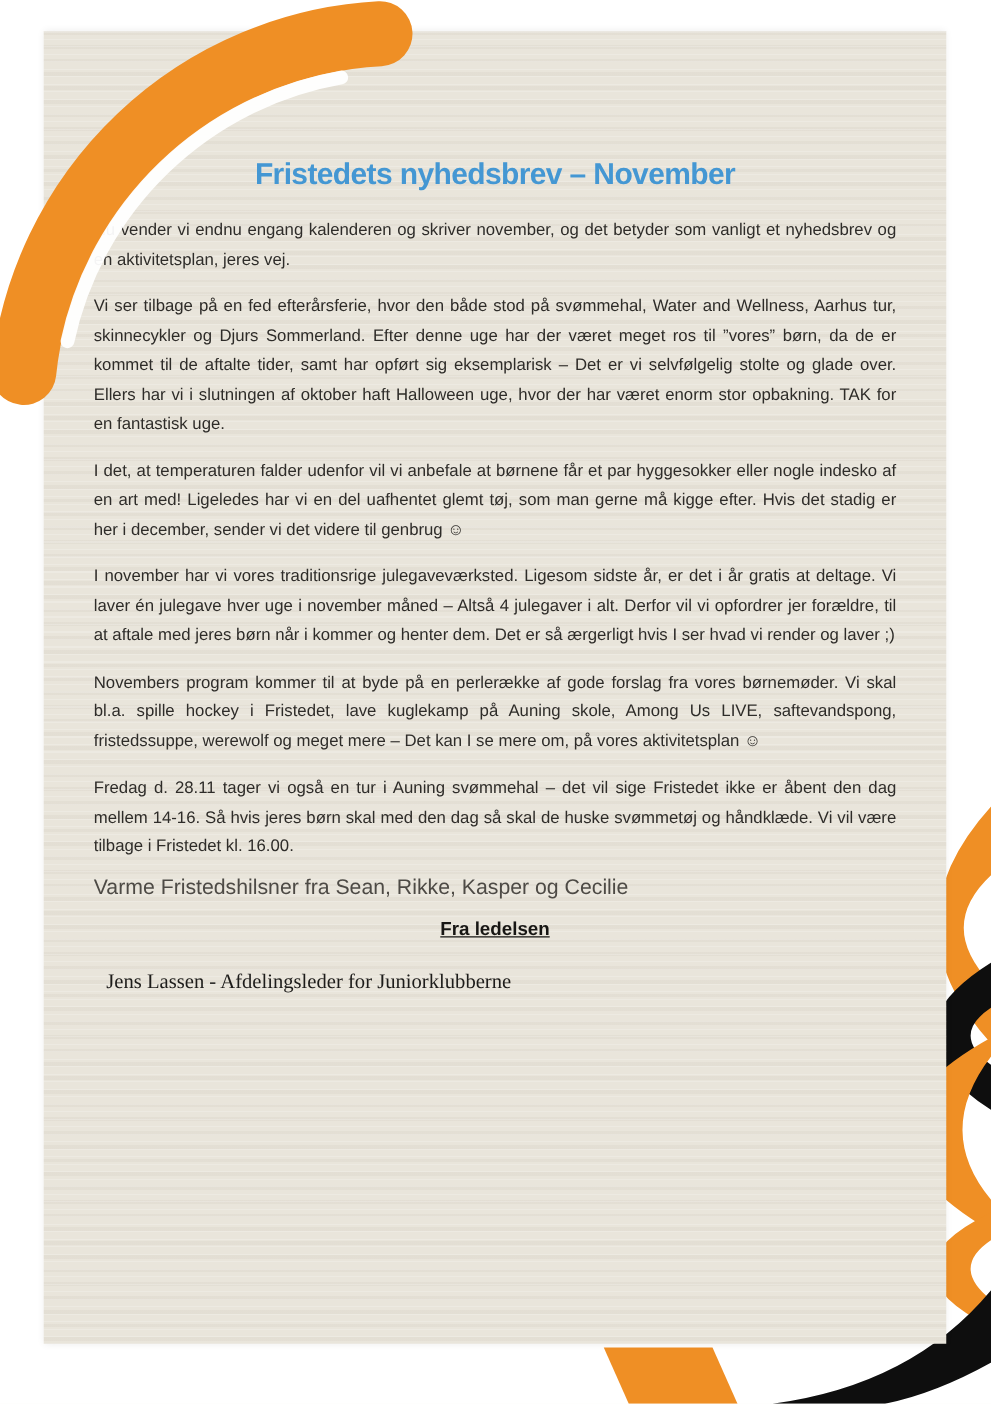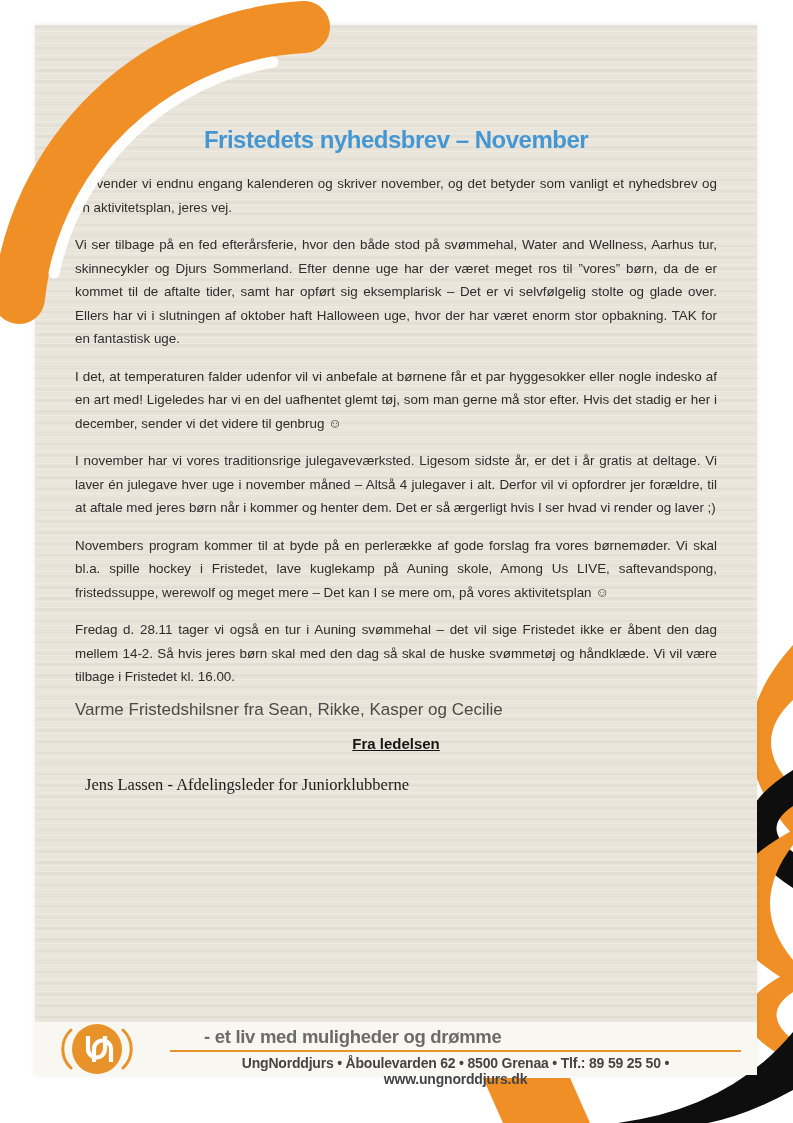--- a/index.html
+++ b/index.html
@@ -79,45 +79,32 @@
 
     <path d="M618,1123 Q730,1108 793,1032 L793,1090 Q748,1115 708,1123 Z" fill="#0e0e0e"></path>
   </svg>
 
   <div class="paper">
     <div class="content">
       <h1 class="title">Fristedets nyhedsbrev – November</h1>
 
       <p class="body-p">Nu vender vi endnu engang kalenderen og skriver november, og det betyder som vanligt et nyhedsbrev og en aktivitetsplan, jeres vej.</p>
       <p class="body-p">Vi ser tilbage på en fed efterårsferie, hvor den både stod på svømmehal, Water and Wellness, Aarhus tur, skinnecykler og Djurs Sommerland. Efter denne uge har der været meget ros til ”vores” børn, da de er kommet til de aftalte tider, samt har opført sig eksemplarisk – Det er vi selvfølgelig stolte og glade over. Ellers har vi i slutningen af oktober haft Halloween uge, hvor der har været enorm stor opbakning. TAK for en fantastisk uge.</p>
-      <p class="body-p">I det, at temperaturen falder udenfor vil vi anbefale at børnene får et par hyggesokker eller nogle indesko af en art med! Ligeledes har vi en del uafhentet glemt tøj, som man gerne må stor efter. Hvis det stadig er her i december, sender vi det videre til genbrug ☺</p>
+      <p class="body-p">I det, at temperaturen falder udenfor vil vi anbefale at børnene får et par hyggesokker eller nogle indesko af en art med! Ligeledes har vi en del uafhentet glemt tøj, som man gerne må kigge efter. Hvis det stadig er her i december, sender vi det videre til genbrug ☺</p>
       <p class="body-p">I november har vi vores traditionsrige julegaveværksted. Ligesom sidste år, er det i år gratis at deltage. Vi laver én julegave hver uge i november måned – Altså 4 julegaver i alt. Derfor vil vi opfordrer jer forældre, til at aftale med jeres børn når i kommer og henter dem. Det er så ærgerligt hvis I ser hvad vi render og laver ;)</p>
       <p class="body-p">Novembers program kommer til at byde på en perlerække af gode forslag fra vores børnemøder. Vi skal bl.a. spille hockey i Fristedet, lave kuglekamp på Auning skole, Among Us LIVE, saftevandspong, fristedssuppe, werewolf og meget mere – Det kan I se mere om, på vores aktivitetsplan ☺</p>
-      <p class="body-p">Fredag d. 28.11 tager vi også en tur i Auning svømmehal – det vil sige Fristedet ikke er åbent den dag mellem 14-2. Så hvis jeres børn skal med den dag så skal de huske svømmetøj og håndklæde. Vi vil være tilbage i Fristedet kl. 16.00.</p>
+      <p class="body-p">Fredag d. 28.11 tager vi også en tur i Auning svømmehal – det vil sige Fristedet ikke er åbent den dag mellem 14-16. Så hvis jeres børn skal med den dag så skal de huske svømmetøj og håndklæde. Vi vil være tilbage i Fristedet kl. 16.00.</p>
 
       <p class="signoff">Varme Fristedshilsner fra Sean, Rikke, Kasper og Cecilie</p>
 
       <h2 class="section-heading">Fra ledelsen</h2>
 
       <p class="serif serif-signature">Jens Lassen - Afdelingsleder  for Juniorklubberne</p>
     </div>
 
-    <div class="footer-band">
-      <svg class="footer-logo" viewBox="0 0 110 56">
-        <path d="M18,8 a26,26 0 0 0 0,38" fill="none" stroke="#E8922A" stroke-width="3" stroke-linecap="round"></path>
-        <path d="M70,8 a26,26 0 0 1 0,38" fill="none" stroke="#E8922A" stroke-width="3" stroke-linecap="round"></path>
-        <circle cx="44" cy="27" r="25" fill="#E8922A"></circle>
-        <path d="M35,14 v13 a8.5,8.5 0 0 0 17,0 v-13" fill="none" stroke="#ffffff" stroke-width="4.2"></path>
-        <path d="M41,40 v-13 a8.5,8.5 0 0 1 17,0 v13" fill="none" stroke="#ffffff" stroke-width="4.2"></path>
-      </svg>
-      <div class="footer-text">
-        <span class="tagline">- et liv med muligheder og drømme</span>
-        <span class="contact-line">UngNorddjurs • Åboulevarden 62 • 8500 Grenaa • Tlf.: 89 59 25 50 • www.ungnorddjurs.dk</span>
-      </div>
-    </div>
   </div>
 
   <svg class="decor-svg decor-front" width="793" height="1123" viewBox="0 0 793 1123">
     <path d="M 304 27 A 303 303 0 0 0 19 298" fill="none" stroke="#EF8F25" stroke-width="52" stroke-linecap="round"></path>
     <path d="M 273 62 A 272 272 0 0 0 54 273" fill="none" stroke="rgba(255,255,255,0.95)" stroke-width="11" stroke-linecap="round"></path>
   </svg>
 
 </div>
 
 </body></html>

